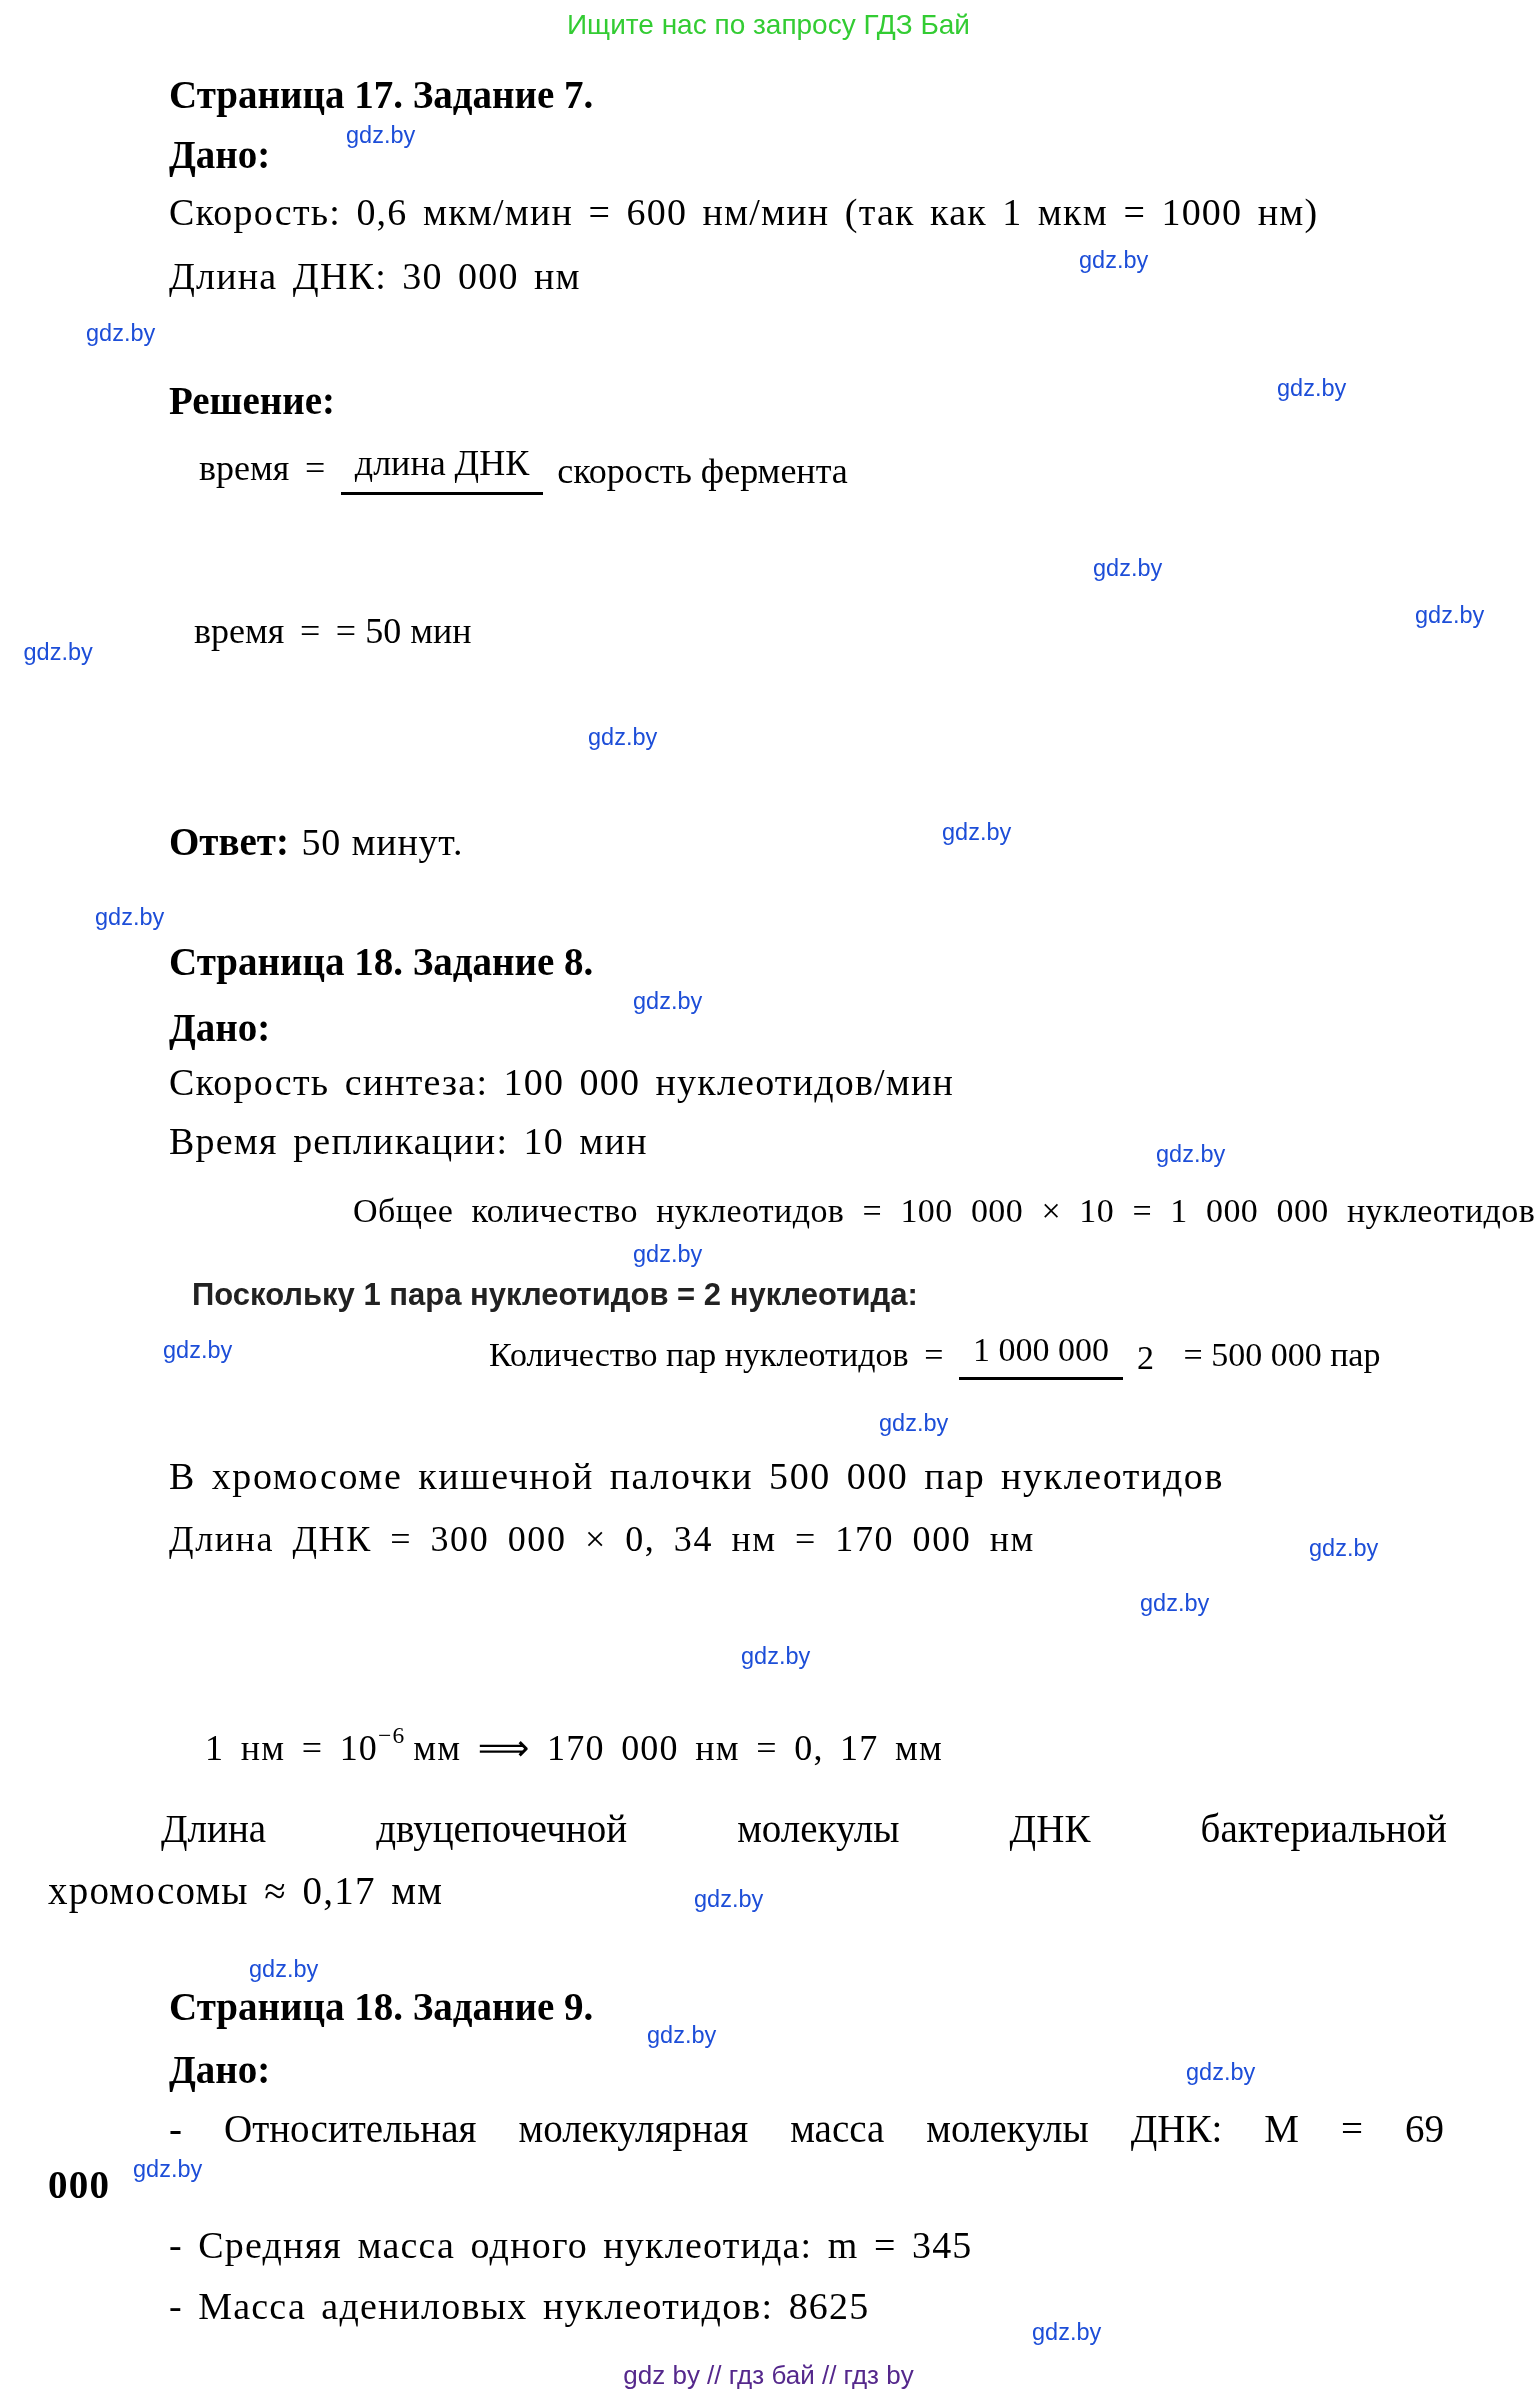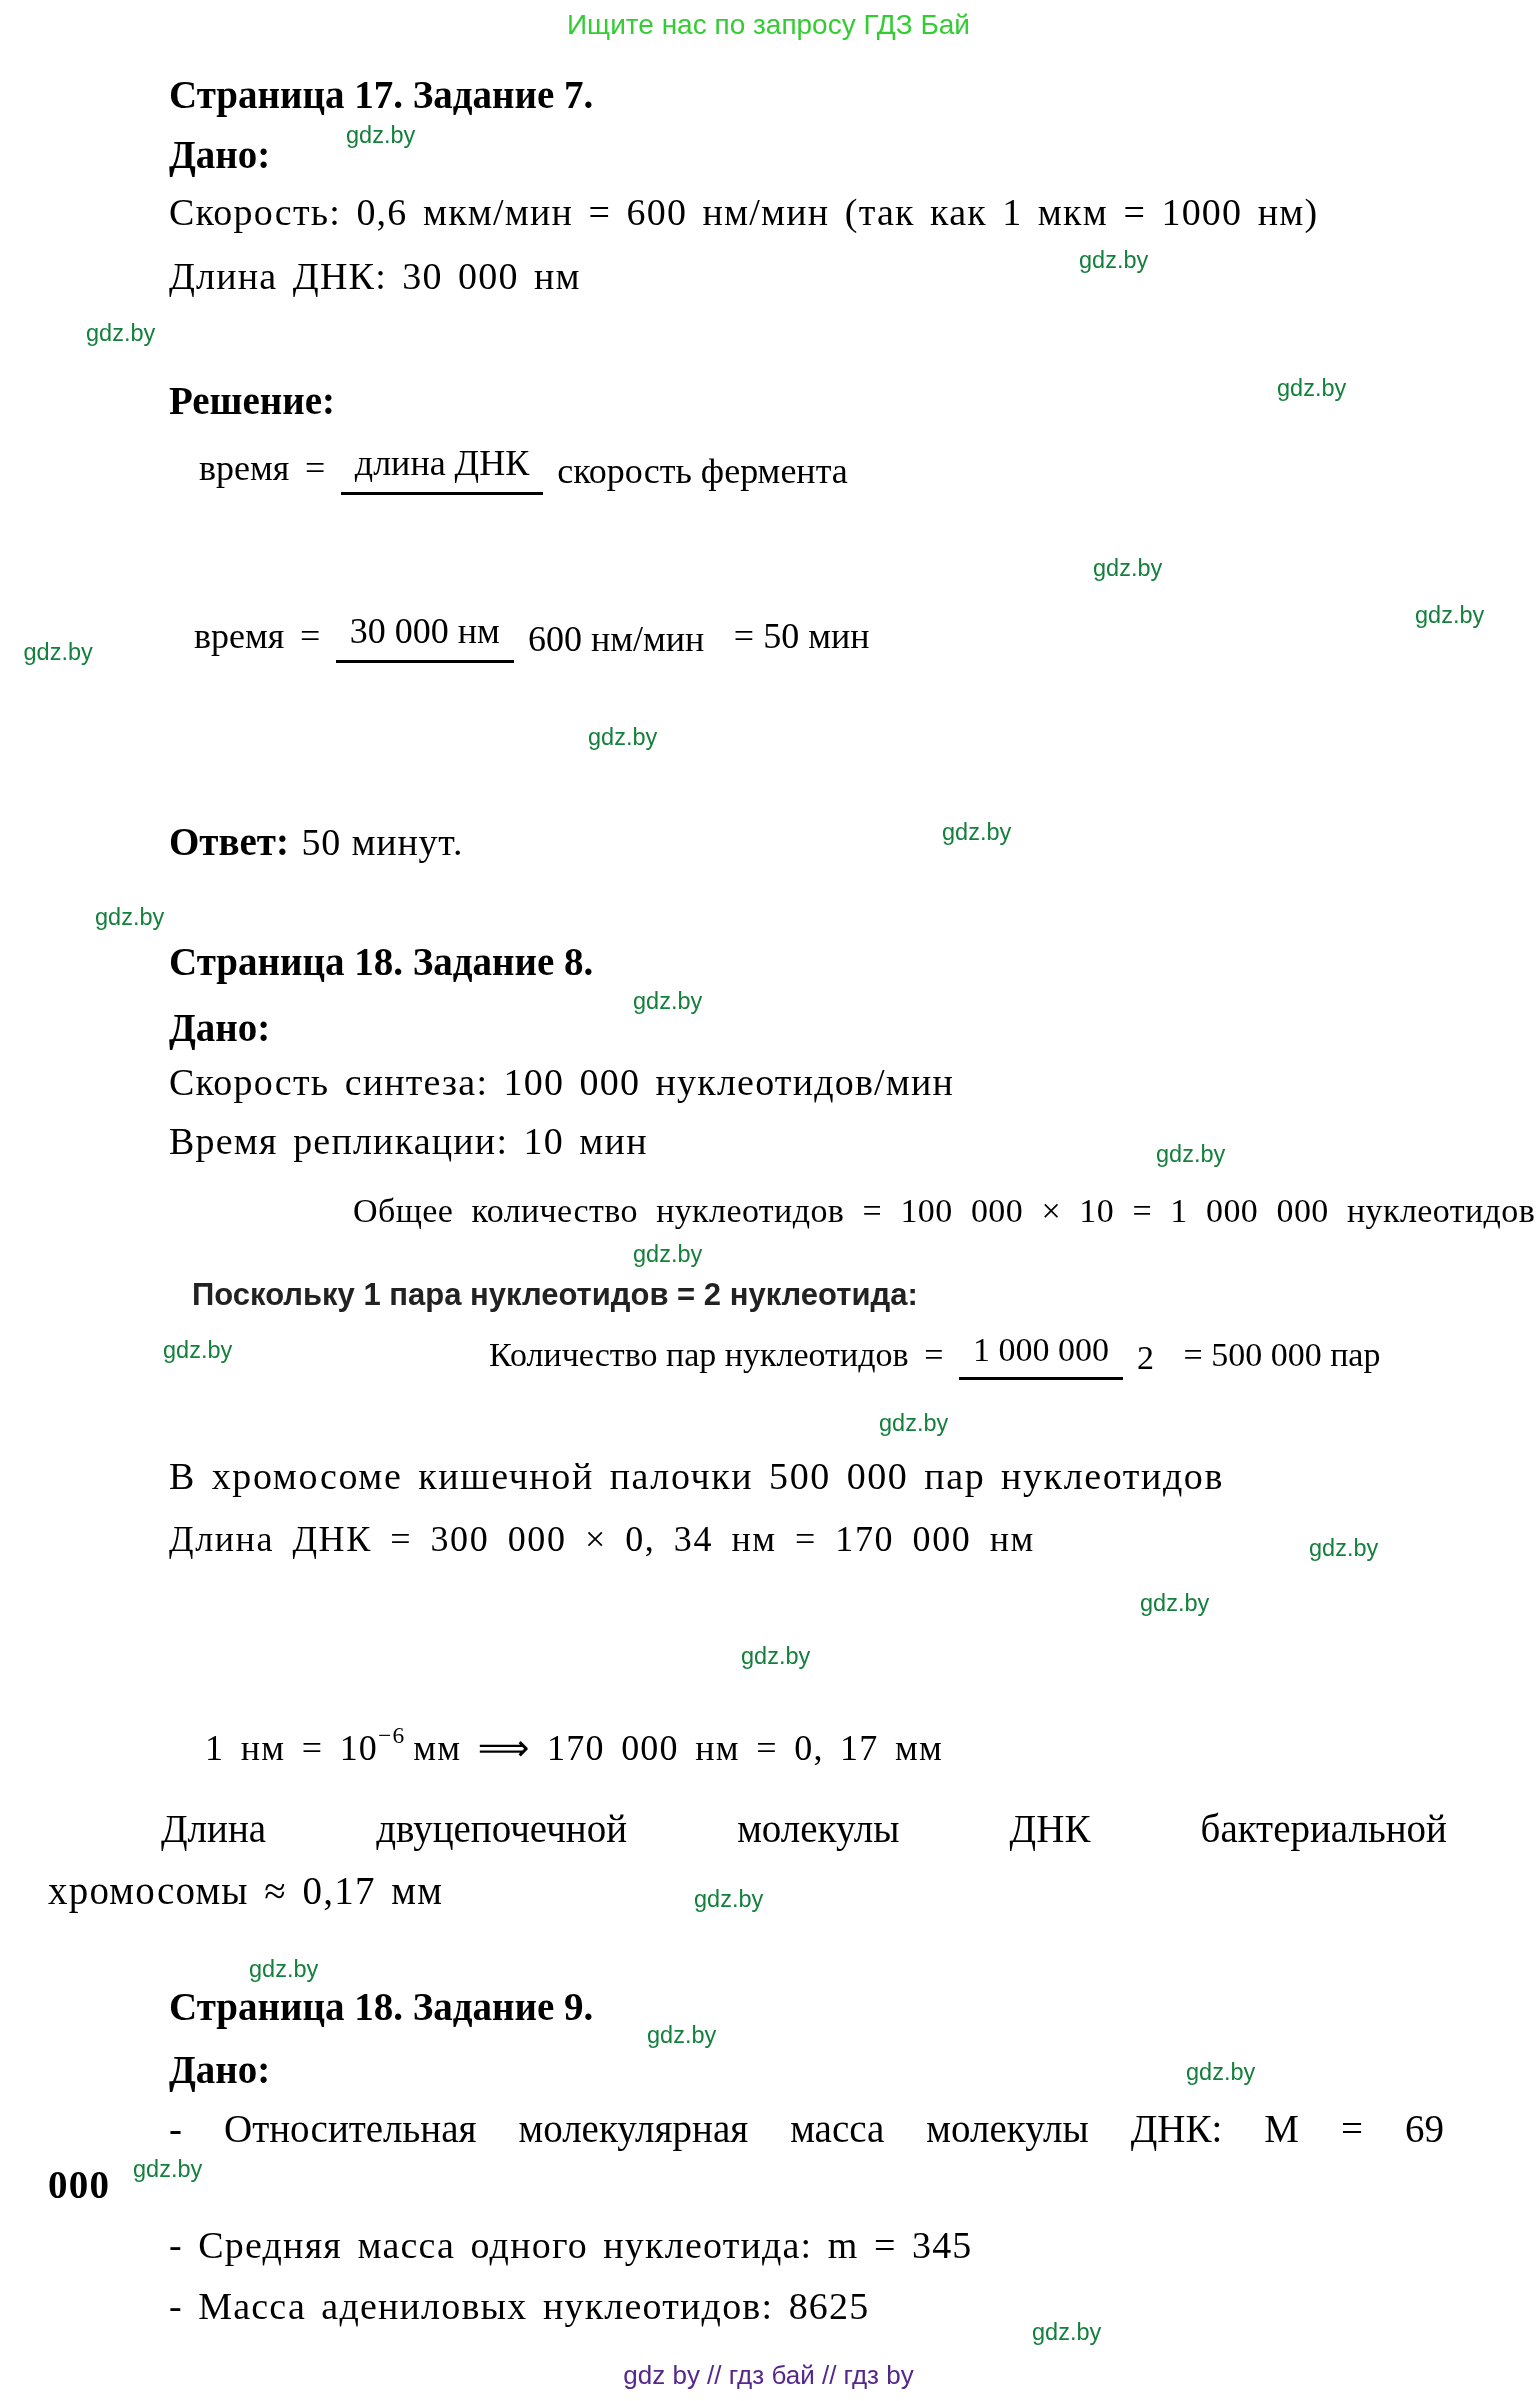--- a/index.html
+++ b/index.html
@@ -23,21 +23,21 @@
   .footer-tags {
     position: absolute; left: 0; right: 0; top: 2360px;
     text-align: center;
     font-family: "Liberation Sans", sans-serif;
     font-size: 26px; color: #55288c; white-space: nowrap;
   }
   
   .wm {
     position: absolute;
     font-family: "Liberation Sans", sans-serif;
-    font-size: 23.5px; color: #15803d;
+    font-size: 23.5px; color: #1d4ed8;
     white-space: nowrap; line-height: 1; text-align: center;
   }
   
   .h {
     position: absolute;
     font-weight: bold; font-size: 39px;
     white-space: nowrap; line-height: 1.1;
   }
   
   .t {
@@ -92,24 +92,20 @@
     <span>=</span>
     <span class="frac">
       <span class="num">длина ДНК</span>
       <span class="den">скорость фермента</span>
     </span>
   </div>
 
   <div class="f" style="left:194px; top:611px;">
     <span>время</span>
     <span>=</span>
-    <span class="frac">
-      <span class="num">30 000 нм</span>
-      <span class="den">600 нм/мин</span>
-    </span>
     <span>= 50 мин</span>
   </div>
 
   <div class="h" style="left:169px; top:821px;">
     <span>Ответ:</span><span class="ans-text">50 минут.</span>
   </div>
 
   <div class="h" style="left:169px; top:941px;">Страница 18. Задание 8.</div>
   <div class="h" style="left:169px; top:1007px;">Дано:</div>
   <div class="t" style="left:169px; top:1062px;">Скорость синтеза: 100 000 нуклеотидов/мин</div>

